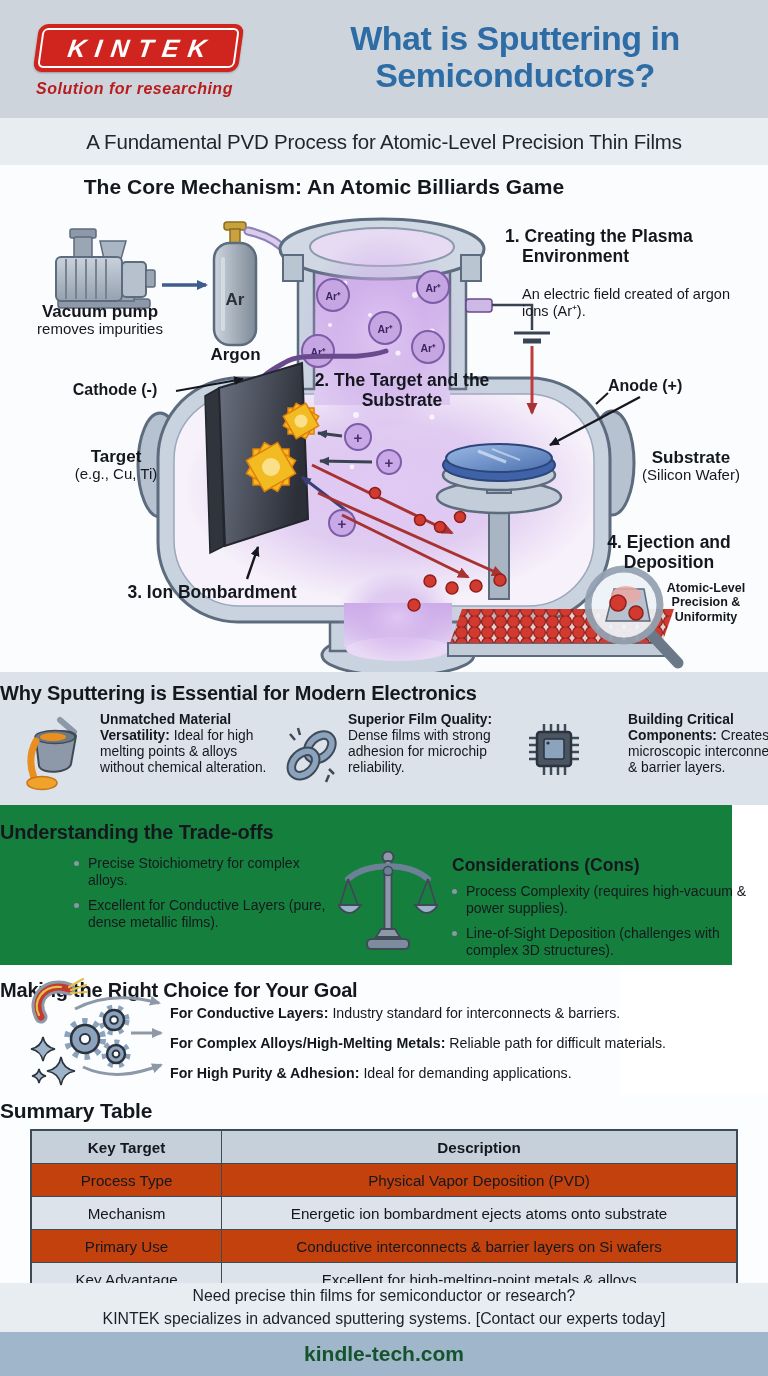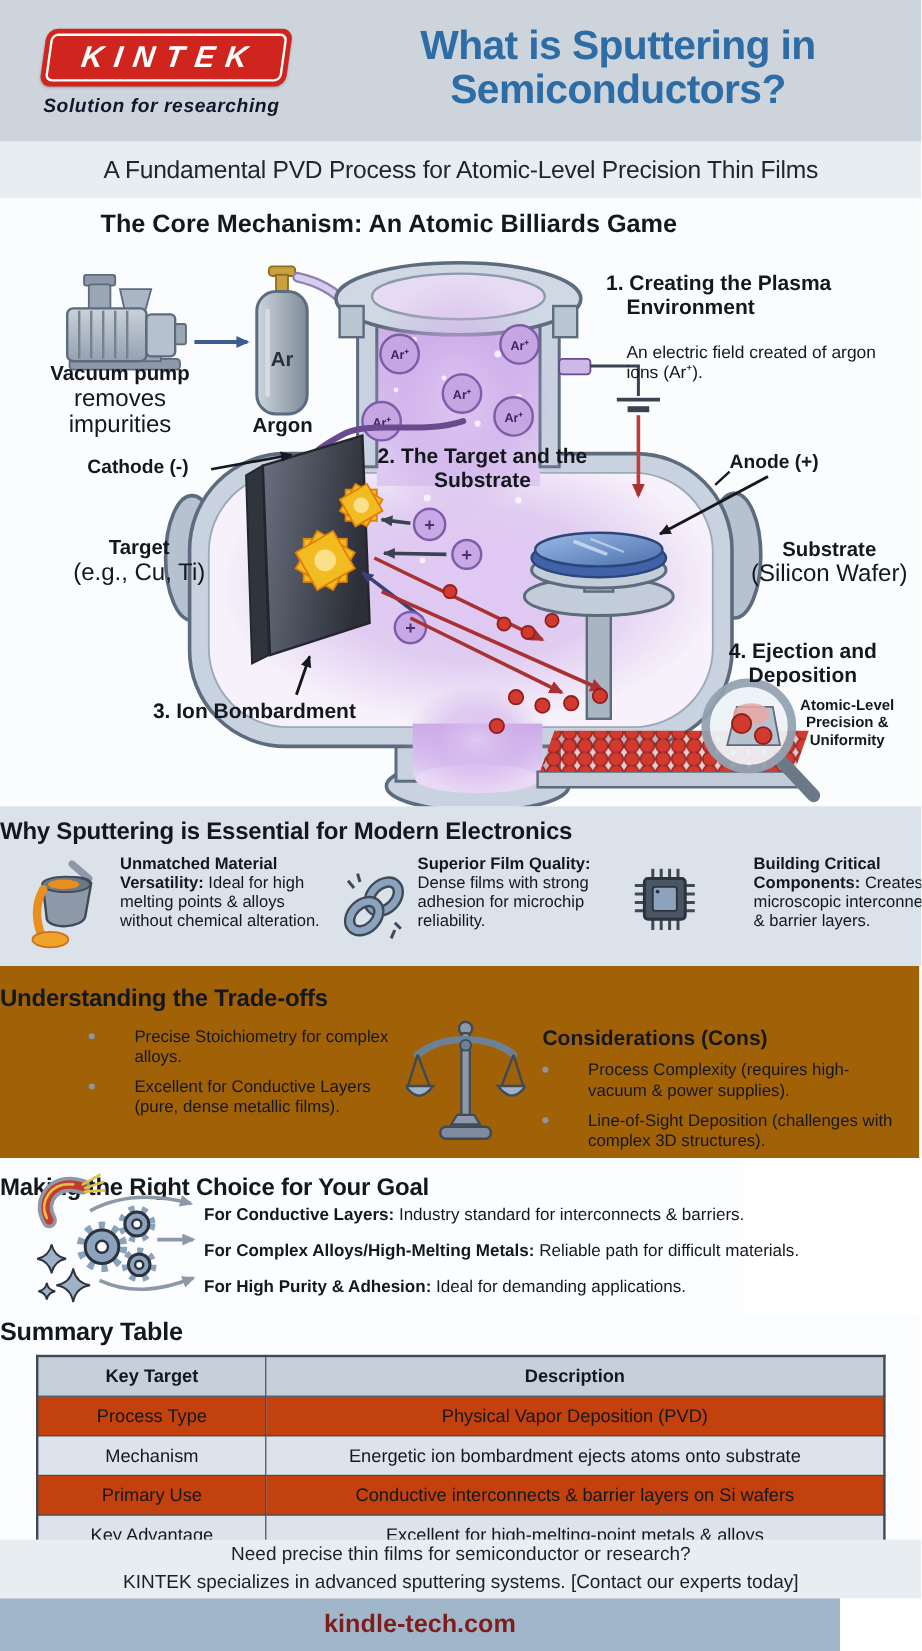--- a/index.html
+++ b/index.html
@@ -10,71 +10,71 @@
   svg text{font-family:"Liberation Sans",sans-serif;}
 
   
   .header{position:absolute;top:0;left:0;width:768px;height:118px;background:#cdd4dc;}
   .logo{position:absolute;left:36px;top:24px;width:215px;}
   .logo-badge{position:relative;width:205px;height:48px;background:#d0241f;border-radius:9px;
               transform:skewX(-8deg);box-shadow:0 1px 2px rgba(60,40,40,.35);}
   .logo-inner{position:absolute;left:4px;top:4px;right:4px;bottom:4px;border:2px solid #ffffff;border-radius:6px;}
   .logo-text{position:absolute;left:0;right:0;top:0;line-height:48px;text-align:center;color:#fff;
              font-weight:bold;font-style:italic;font-size:25px;letter-spacing:9px;padding-left:6px;}
-  .logo-tag{margin-top:8px;color:#0f172a;font-weight:bold;font-style:italic;font-size:16px;letter-spacing:.5px;}
+  .logo-tag{margin-top:8px;color:#b91c1c;font-weight:bold;font-style:italic;font-size:16px;letter-spacing:.5px;}
   .main-title{position:absolute;left:272px;top:20px;width:486px;text-align:center;color:#2d6ca5;
               font-weight:bold;font-size:34px;line-height:1.09;letter-spacing:-.5px;}
 
   
   .subtitle{position:absolute;top:118px;left:0;width:768px;height:47px;background:#e8edf2;
             display:flex;align-items:center;justify-content:center;font-size:20.5px;color:#20262e;letter-spacing:-.2px;}
 
   
   .mech{position:absolute;top:165px;left:0;width:768px;height:507px;background:#fbfcfe;}
   .mech-svg{position:absolute;left:0;top:0;}
   .mech-title{position:absolute;top:10px;left:0;width:648px;text-align:center;font-weight:bold;font-size:21px;}
   .lbl{position:absolute;line-height:1.12;}
   .lbl .t{font-weight:bold;font-size:17px;}
-  .lbl .s{font-size:20px;}
+  .lbl .s{font-size:15px;}
   .step-t{font-weight:bold;font-size:17.5px;line-height:1.12;}
   .hang{text-indent:-17px;padding-left:17px;}
   .step-d{font-size:14.5px;line-height:1.15;padding-left:17px;margin-top:20px;}
 
   
   .benefits{position:absolute;top:672px;left:0;width:768px;height:133px;background:#dbe2ea;}
   .sec-title{position:absolute;left:0;width:768px;font-weight:bold;font-size:20px;letter-spacing:-.2px;}
   .benefit-text{position:absolute;font-size:13.8px;line-height:1.16;}
 
   
-  .tradeoffs{position:absolute;top:805px;left:0;width:732px;height:160px;background:#a16207;padding-left:34px;}
+  .tradeoffs{position:absolute;top:805px;left:0;width:732px;height:160px;background:#15803d;}
   .col-h{font-weight:bold;font-size:17.5px;margin-bottom:7px;}
   .blist{list-style:none;margin:0;padding:0;}
-  .blist li{display:flex;font-size:14px;line-height:1.18;margin-bottom:9px;gap:24px;}
+  .blist li{display:flex;font-size:14px;line-height:1.18;margin-bottom:9px;}
   .dot{flex:0 0 5px;width:5px;height:5px;border-radius:50%;background:#8a97a6;margin:6px 9px 0 0;}
 
   
   .choices{position:absolute;top:965px;left:0;width:620px;height:130px;background:#fcfdfe;}
   .choice-row{position:absolute;left:170px;width:585px;font-size:14.2px;line-height:1.15;}
 
   
   .summary{position:absolute;top:1095px;left:0;width:768px;height:188px;background:#fcfdfe;}
   table.sum{position:absolute;left:30px;top:34px;width:708px;border-collapse:collapse;
             border:2.5px solid #3f4a57;font-size:15.2px;}
   table.sum th,table.sum td{border:1.6px solid #3f4a57;text-align:center;padding:5px 6px;height:22px;}
   table.sum th{background:#c6d0db;font-weight:bold;}
   table.sum .c1{width:27%;}
   tr.even td{background:#c2410c;}
   tr.odd td{background:#dce3ea;}
 
   
   .cta{position:absolute;top:1283px;left:0;width:768px;height:49px;background:#e8edf2;
        display:flex;flex-direction:column;align-items:center;justify-content:center;
        font-size:15.8px;color:#1a2028;line-height:1.4;}
-  .site{position:absolute;top:1332px;left:0;width:700px;height:44px;background:#a0b6ca;
-        display:flex;align-items:center;justify-content:center;font-weight:bold;font-size:21px;color:#7f1d1d;}
+  .site{position:absolute;top:1332px;left:0;width:768px;height:44px;background:#a0b6ca;
+        display:flex;align-items:center;justify-content:center;font-weight:bold;font-size:21px;color:#14532d;}
 </style>
 </head>
 <body>
 
 <div class="page">
 
   <div class="header">
     <div class="logo">
       <div class="logo-badge">
         <div class="logo-inner"></div>

